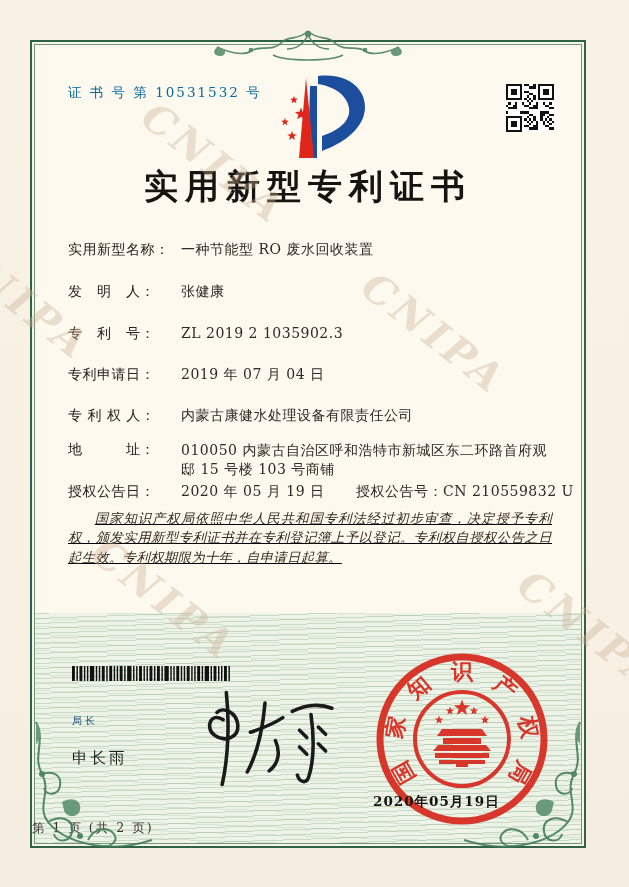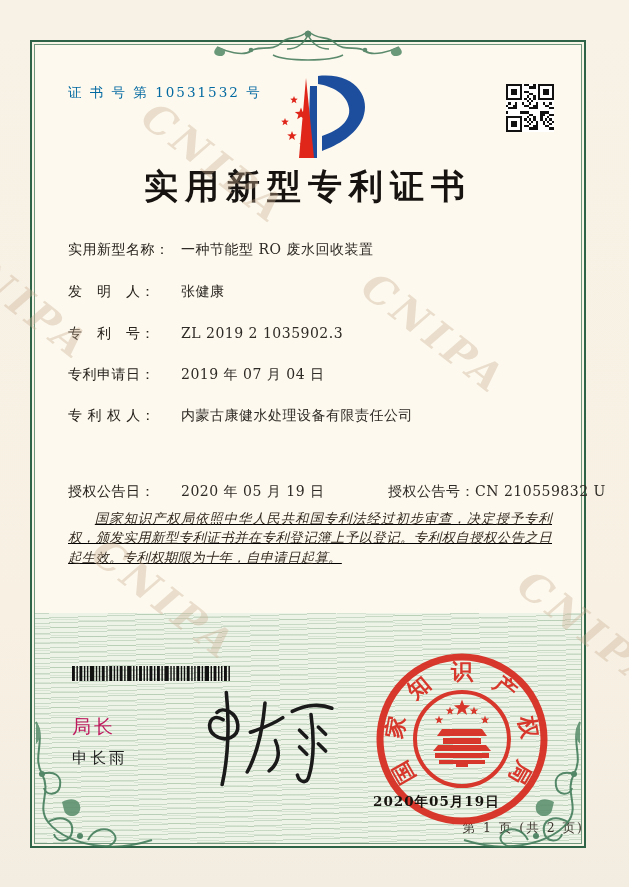--- a/index.html
+++ b/index.html
@@ -28,42 +28,42 @@
   .logo{position:absolute;left:238px;top:28px;z-index:1;}
   .qr{position:absolute;left:474px;top:42px;z-index:1;}
 
   .title{position:absolute;left:0;right:0;top:122px;z-index:1;text-align:center;
          font-size:34px;font-weight:bold;letter-spacing:7px;color:#171310;}
 
   .row{position:absolute;left:36px;z-index:1;font-size:14px;color:#2e2a25;
        letter-spacing:.5px;white-space:nowrap;}
   .row .lbl{display:inline-block;width:113px;color:#27221c;}
   .addr-lines{display:inline-block;vertical-align:top;line-height:19px;white-space:normal;width:370px;}
-  .pair2{position:absolute;left:288px;top:0;margin-left:32px;}
+  .pair2{position:absolute;left:288px;top:0;}
 
   .paras{position:absolute;left:36px;top:467px;width:484px;z-index:1;text-decoration:underline;}
   .paras p{margin:0;font-size:13.4px;line-height:19.4px;font-style:italic;
            color:#33291f;letter-spacing:.3px;text-indent:2em;text-align:justify;}
 
   .barcode{position:absolute;left:40px;top:624px;z-index:1;}
   .officer-title{position:absolute;left:40px;top:672px;z-index:1;
-       font-family:Liberation Mono, monospace;font-size:19px;letter-spacing:3px;color:#be185d;}
+       font-family:Liberation Mono, monospace;font-size:10px;letter-spacing:3px;color:#0c4a6e;}
   .officer-name{position:absolute;left:40px;top:706px;z-index:1;
        font-family:Liberation Serif, serif;font-size:15.5px;letter-spacing:3px;color:#1d1d1d;}
 
   .signature{position:absolute;left:158px;top:638px;z-index:2;}
 
   .seal{position:absolute;left:341px;top:608px;width:178px;height:178px;z-index:3;}
   .seal svg{position:absolute;left:0;top:0;}
   .seal-date{position:absolute;left:0;right:0;bottom:17px;text-align:left;
        font-size:13.5px;font-weight:600;color:#17130f;letter-spacing:1px;}
   .seal-char{fill:#d7281d;font-size:22px;font-weight:bold;text-anchor:middle;
        dominant-baseline:middle;font-family:"DejaVu Serif", serif;}
 
-  .page-indicator{position:absolute;left:0;right:0;top:778px;z-index:1;text-align:right;
+  .page-indicator{position:absolute;left:0;right:0;top:778px;z-index:1;text-align:left;
        font-size:12.5px;letter-spacing:2px;color:#3a332c;}
 
   .footer-note{position:absolute;left:0;right:0;top:900px;text-align:center;z-index:1;
        font-size:13px;font-style:italic;color:#33291f;letter-spacing:2px;}
 
   .ornament{position:absolute;z-index:3;pointer-events:none;}
   .orn-top{left:50%;top:-15px;transform:translateX(-50%);}
   .orn-bl{left:-4px;bottom:-6px;}
   .orn-br{right:-4px;bottom:-6px;transform:scaleX(-1);}
 </style>
@@ -251,20 +251,23 @@
     </div>
     <div class="row" style="top:283px">
       <span class="lbl">专　利　号：</span><span>ZL 2019 2 1035902.3</span>
     </div>
     <div class="row" style="top:324px">
       <span class="lbl">专利申请日：</span><span>2019 年 07 月 04 日</span>
     </div>
     <div class="row" style="top:365px">
       <span class="lbl">专 利 权 人：</span><span>内蒙古康健水处理设备有限责任公司</span>
     </div>
+    <div class="row" style="top:399px">
+      <span class="lbl">地　　　址：</span><span class="addr-lines"><span>010050 内蒙古自治区呼和浩特市新城区东二环路首府观</span><br><span>邸 15 号楼 103 号商铺</span></span>
+    </div>
     <div class="row" style="top:441px">
       <span class="lbl">授权公告日：</span><span>2020 年 05 月 19 日</span>
       <span class="pair2"><span>授权公告号：</span><span>CN 210559832 U</span></span>
     </div>
 
     <div class="paras">
       <p>国家知识产权局依照中华人民共和国专利法经过初步审查，决定授予专利权，颁发实用新型专利证书并在专利登记簿上予以登记。专利权自授权公告之日起生效。专利权期限为十年，自申请日起算。</p>
     </div>
 
     <svg class="barcode" id="barcodeSvg" width="175" height="15" viewBox="0 0 175 15" preserveAspectRatio="none">

